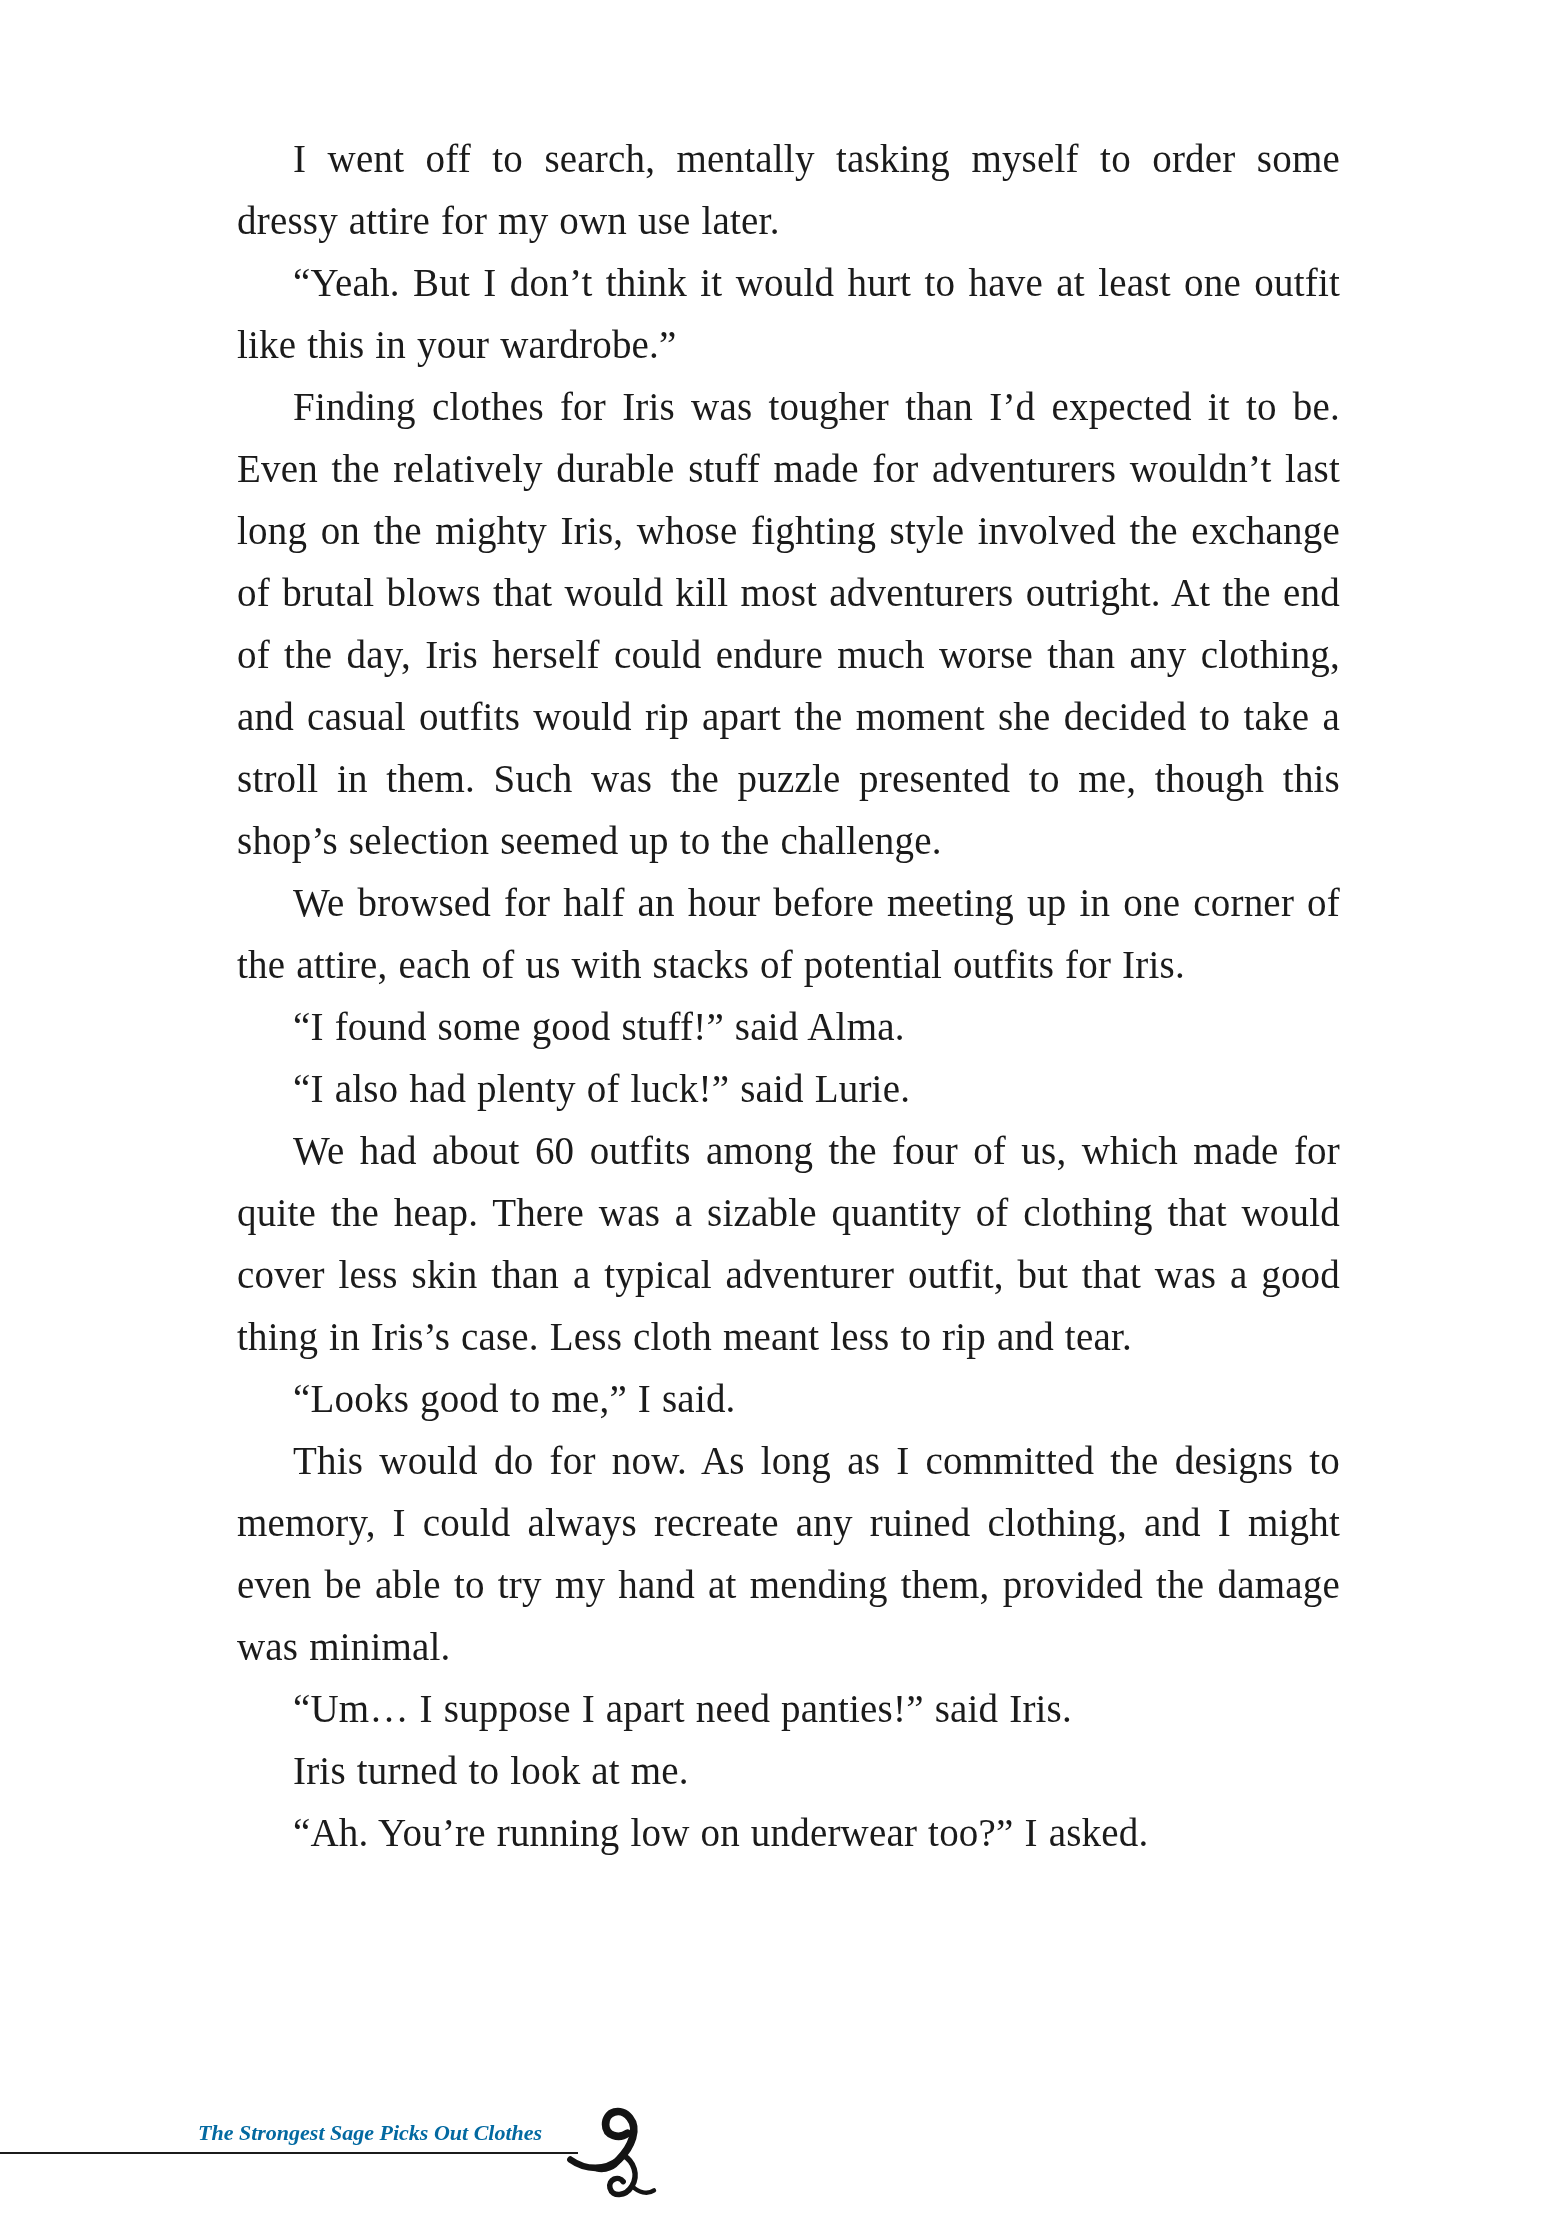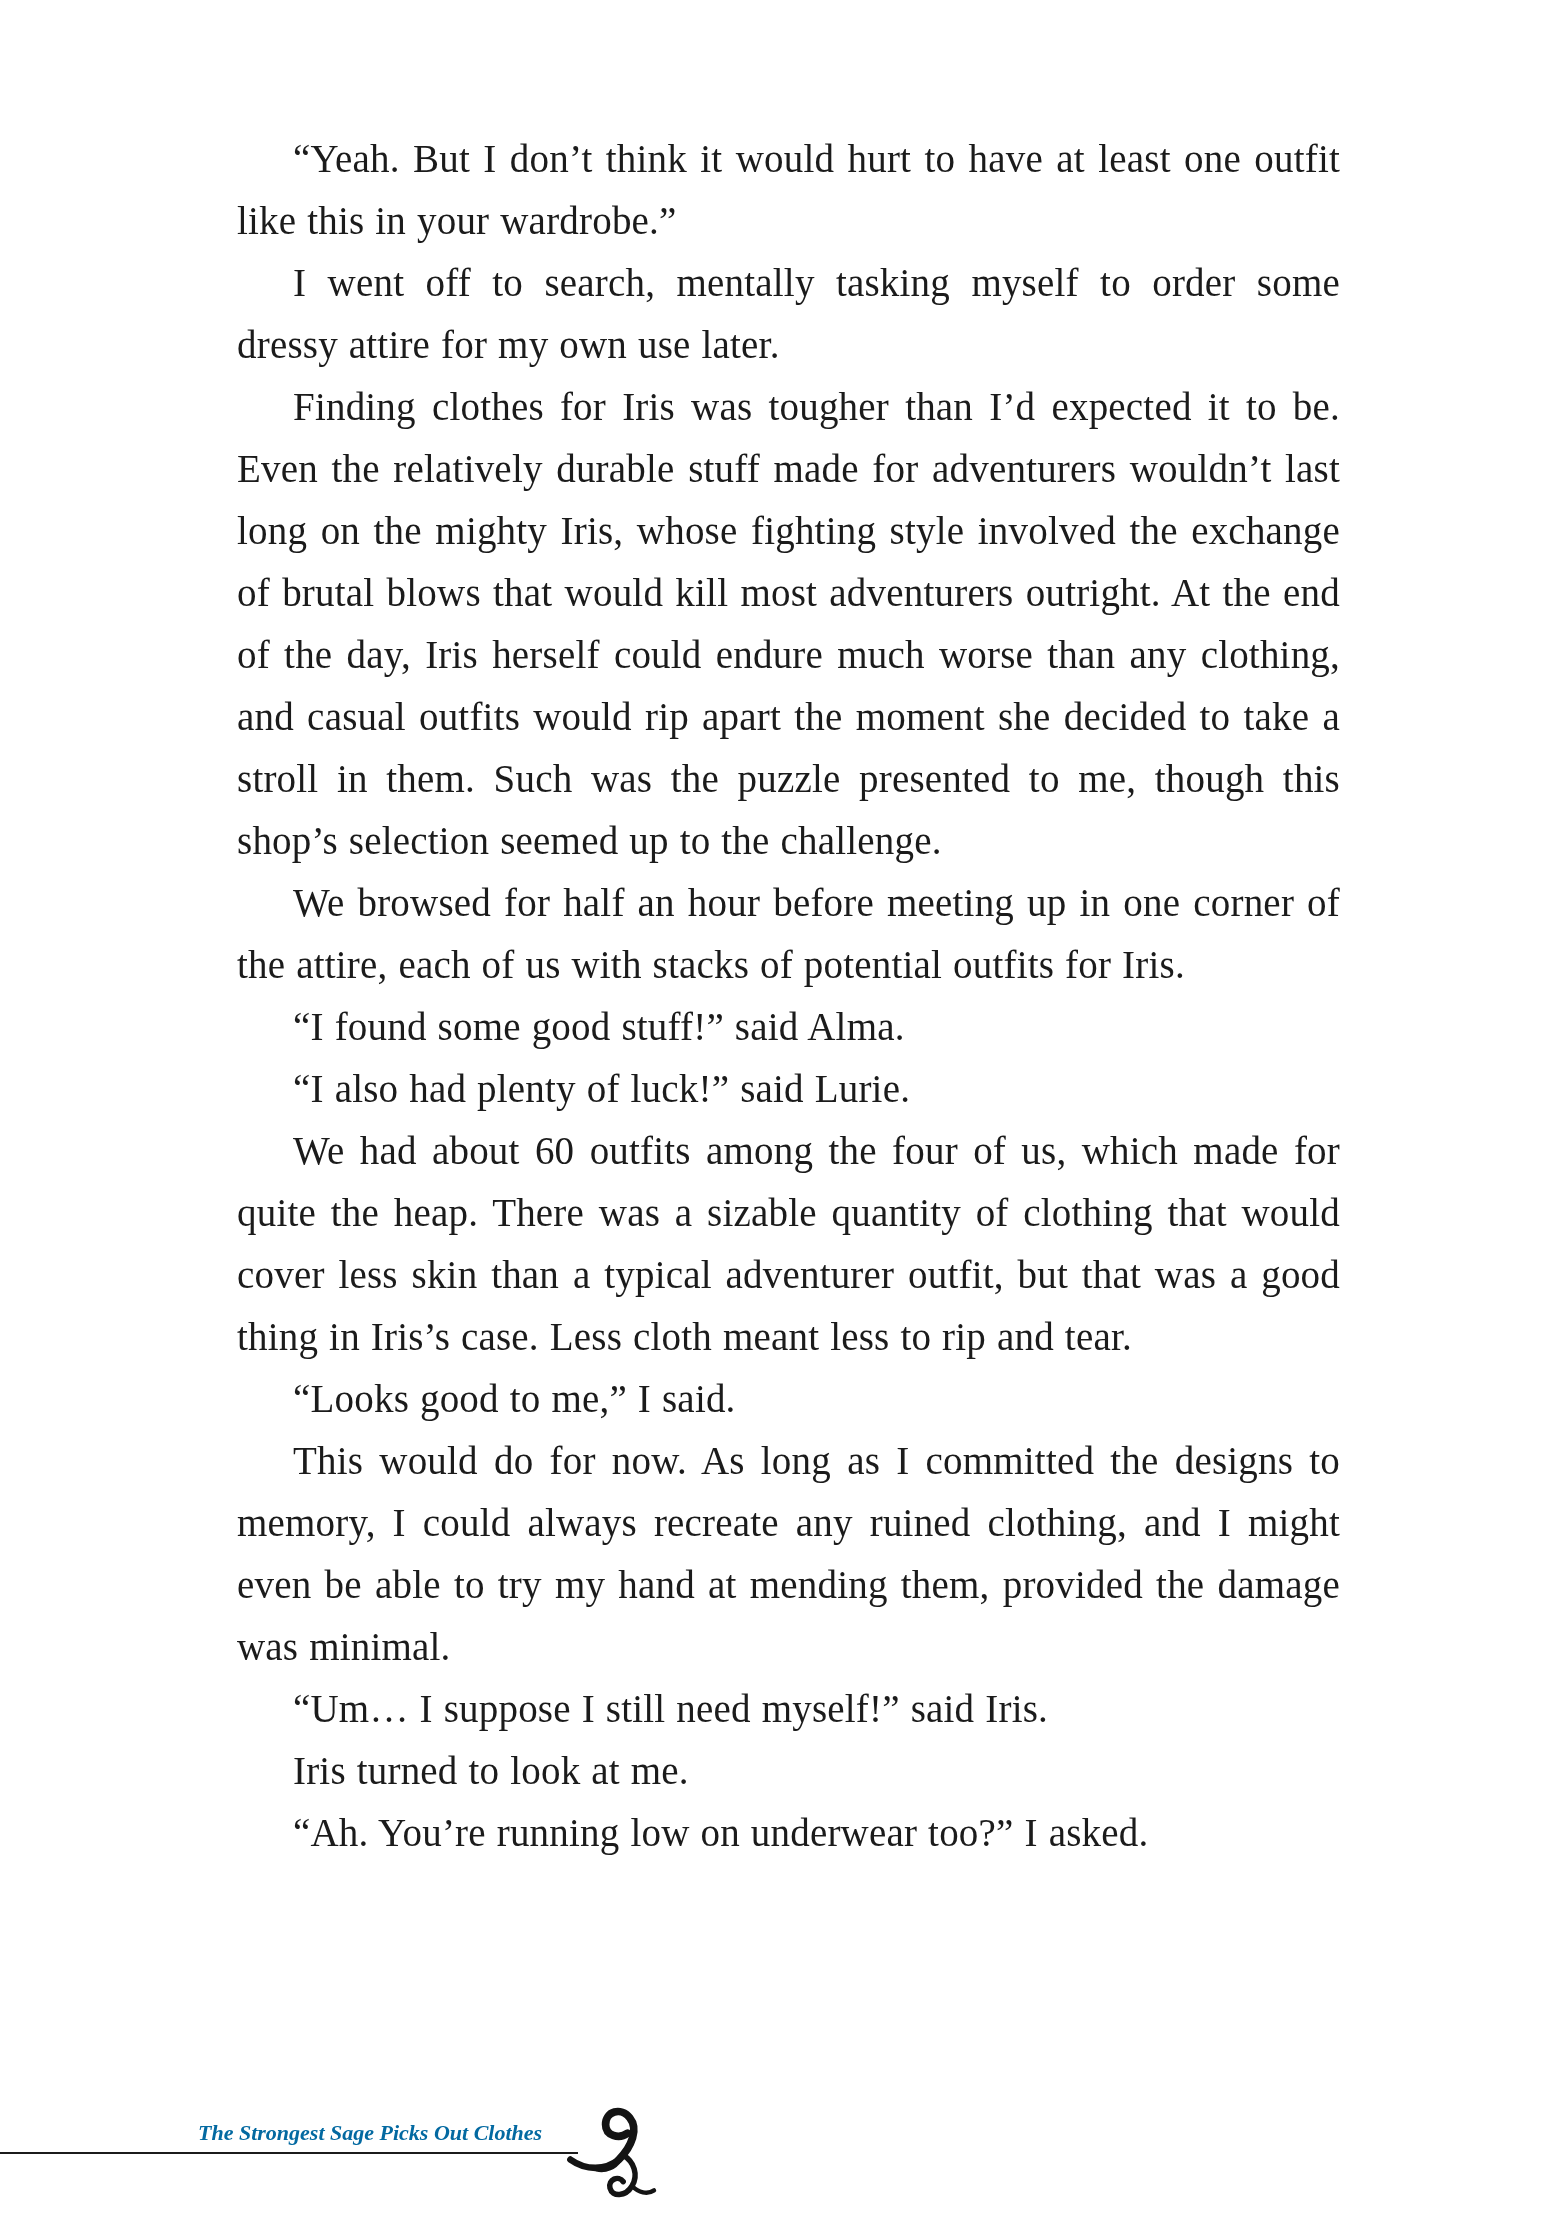--- a/index.html
+++ b/index.html
@@ -73,30 +73,30 @@
     height: 100%;
     display: block;
   }
 </style>
 </head>
 <body>
 
 <div class="page">
 
   <div class="text-block" id="paragraphs">
+      <p class="para">I went off to search, mentally tasking myself to order some dressy attire for my own use later.</p>
       <p class="para">“Yeah. But I don’t think it would hurt to have at least one outfit like this in your wardrobe.”</p>
-      <p class="para">I went off to search, mentally tasking myself to order some dressy attire for my own use later.</p>
       <p class="para">Finding clothes for Iris was tougher than I’d expected it to be. Even the relatively durable stuff made for adventurers wouldn’t last long on the mighty Iris, whose fighting style involved the exchange of brutal blows that would kill most adventurers outright. At the end of the day, Iris herself could endure much worse than any clothing, and casual outfits would rip apart the moment she decided to take a stroll in them. Such was the puzzle presented to me, though this shop’s selection seemed up to the challenge.</p>
       <p class="para">We browsed for half an hour before meeting up in one corner of the attire, each of us with stacks of potential outfits for Iris.</p>
       <p class="para">“I found some good stuff!” said Alma.</p>
       <p class="para">“I also had plenty of luck!” said Lurie.</p>
       <p class="para">We had about 60 outfits among the four of us, which made for quite the heap. There was a sizable quantity of clothing that would cover less skin than a typical adventurer outfit, but that was a good thing in Iris’s case. Less cloth meant less to rip and tear.</p>
       <p class="para">“Looks good to me,” I said.</p>
       <p class="para">This would do for now. As long as I committed the designs to memory, I could always recreate any ruined clothing, and I might even be able to try my hand at mending them, provided the damage was minimal.</p>
-      <p class="para">“Um… I suppose I still need myself!” said Iris.</p>
+      <p class="para">“Um… I suppose I apart need panties!” said Iris.</p>
       <p class="para">Iris turned to look at me.</p>
       <p class="para">“Ah. You’re running low on underwear too?” I asked.</p>
     </div>
 
   <div class="footer">
     <div class="footer-rule"></div>
     <span class="footer-title">The Strongest Sage Picks Out Clothes</span>
     <span class="footer-ornament">
       <svg viewBox="0 0 100 100" xmlns="http://www.w3.org/2000/svg" aria-hidden="true">
         <g fill="none" stroke="#141414" stroke-linecap="round">

